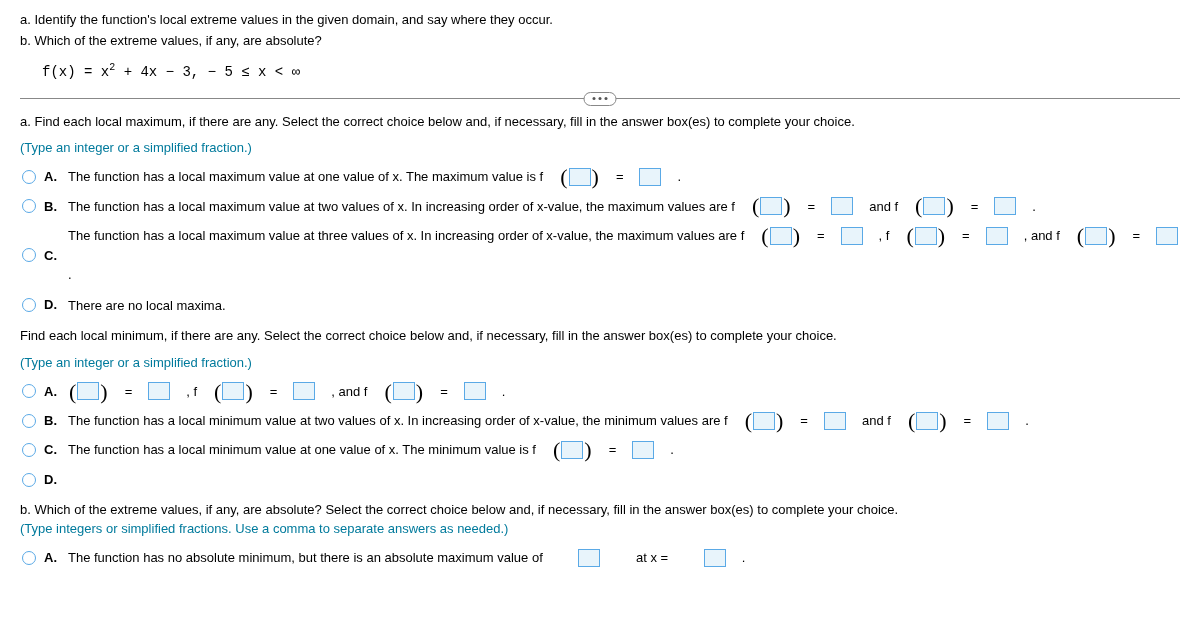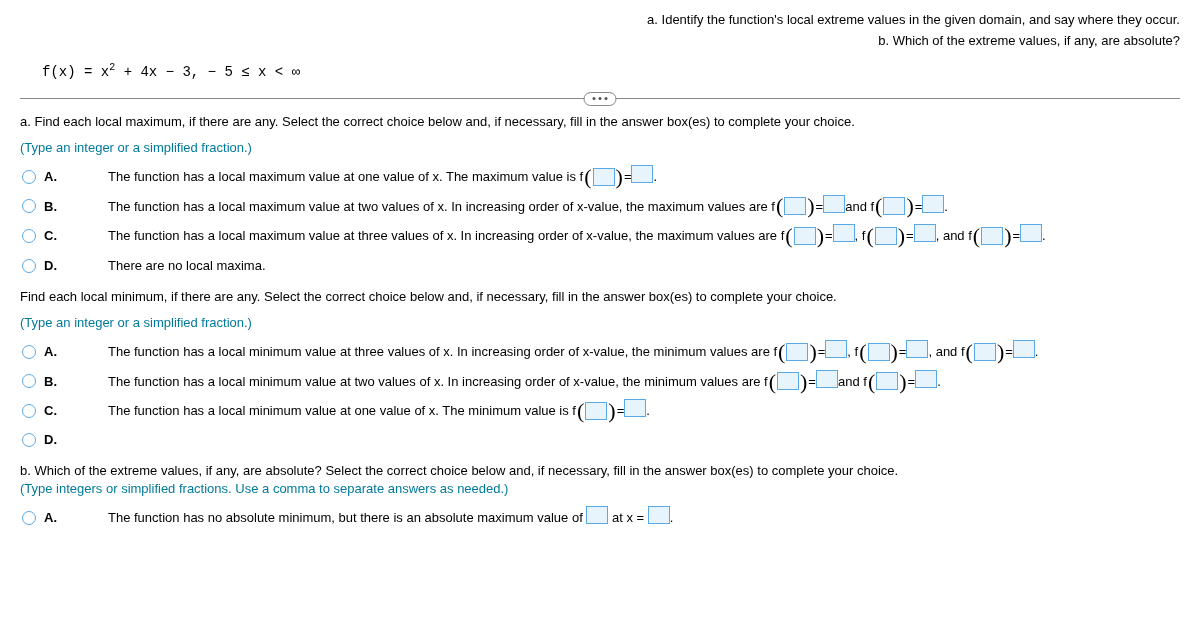--- a/index.html
+++ b/index.html
@@ -4,21 +4,21 @@
 <style>
   * { box-sizing: border-box; margin: 0; padding: 0; }
   body {
     font-family: Arial, Helvetica, sans-serif;
     font-size: 13px;
     color: #000;
     background: #fff;
     padding: 10px 20px;
     width: 1200px;
   }
-  .q-header { margin-bottom: 12px; line-height: 1.5; text-align: right; }
+  .q-header { margin-bottom: 12px; line-height: 1.5; }
   .q-header div { margin-bottom: 1px; }
   .formula { margin: 8px 0 12px 22px; font-family: Liberation Mono, monospace; font-size: 14px; }
   .sup { vertical-align: super; font-size: 10px; }
   .divider-area {
     border-top: 1px solid #888;
     margin: 18px 0 14px 0;
     position: relative;
     padding-top: 0;
   }
   .dots {
@@ -48,21 +48,21 @@
     line-height: 1.8;
   }
   .radio {
     width: 14px; height: 14px;
     border: 1.5px solid #5aa9e6;
     border-radius: 50%;
     flex-shrink: 0;
     cursor: pointer;
   }
   .choice-label { font-weight: bold; width: 16px; flex-shrink: 0; }
-  .choice-text { display: flex; flex-wrap: wrap; gap: 0; margin-left: 40px; }
+  .choice-text { display: flex; align-items: center; flex-wrap: wrap; gap: 16px; }
   .ibox {
     display: inline-block;
     width: 22px; height: 18px;
     border: 1px solid #5aa9e6;
     background: #e8f4fb;
     vertical-align: middle;
   }
   .f-wrap {
     display: inline-flex;
     align-items: center;
@@ -177,21 +177,20 @@
   <div class="choice-text">There are no local maxima.</div>
 </div>
 
 <div class="section-q" style="margin-top:10px">Find each local minimum, if there are any. Select the correct choice below and, if necessary, fill in the answer box(es) to complete your choice.</div>
 <div class="instruction">(Type an integer or a simplified fraction.)</div>
 
 <div class="choice-row">
   <div class="radio"></div>
   <div class="choice-label">A.</div>
   <div class="choice-text">
-    <span>The function has a local minimum value at three values of x. In increasing order of x-value, the minimum values are f</span>
     <span class="f-wrap">
         <span class="paren">(</span>
         <span class="ibox"></span>
         <span class="paren">)</span>
       </span>
     <span> = </span>
       <span class="ibox"></span>
     <span>, f</span>
     <span class="f-wrap">
         <span class="paren">(</span>

